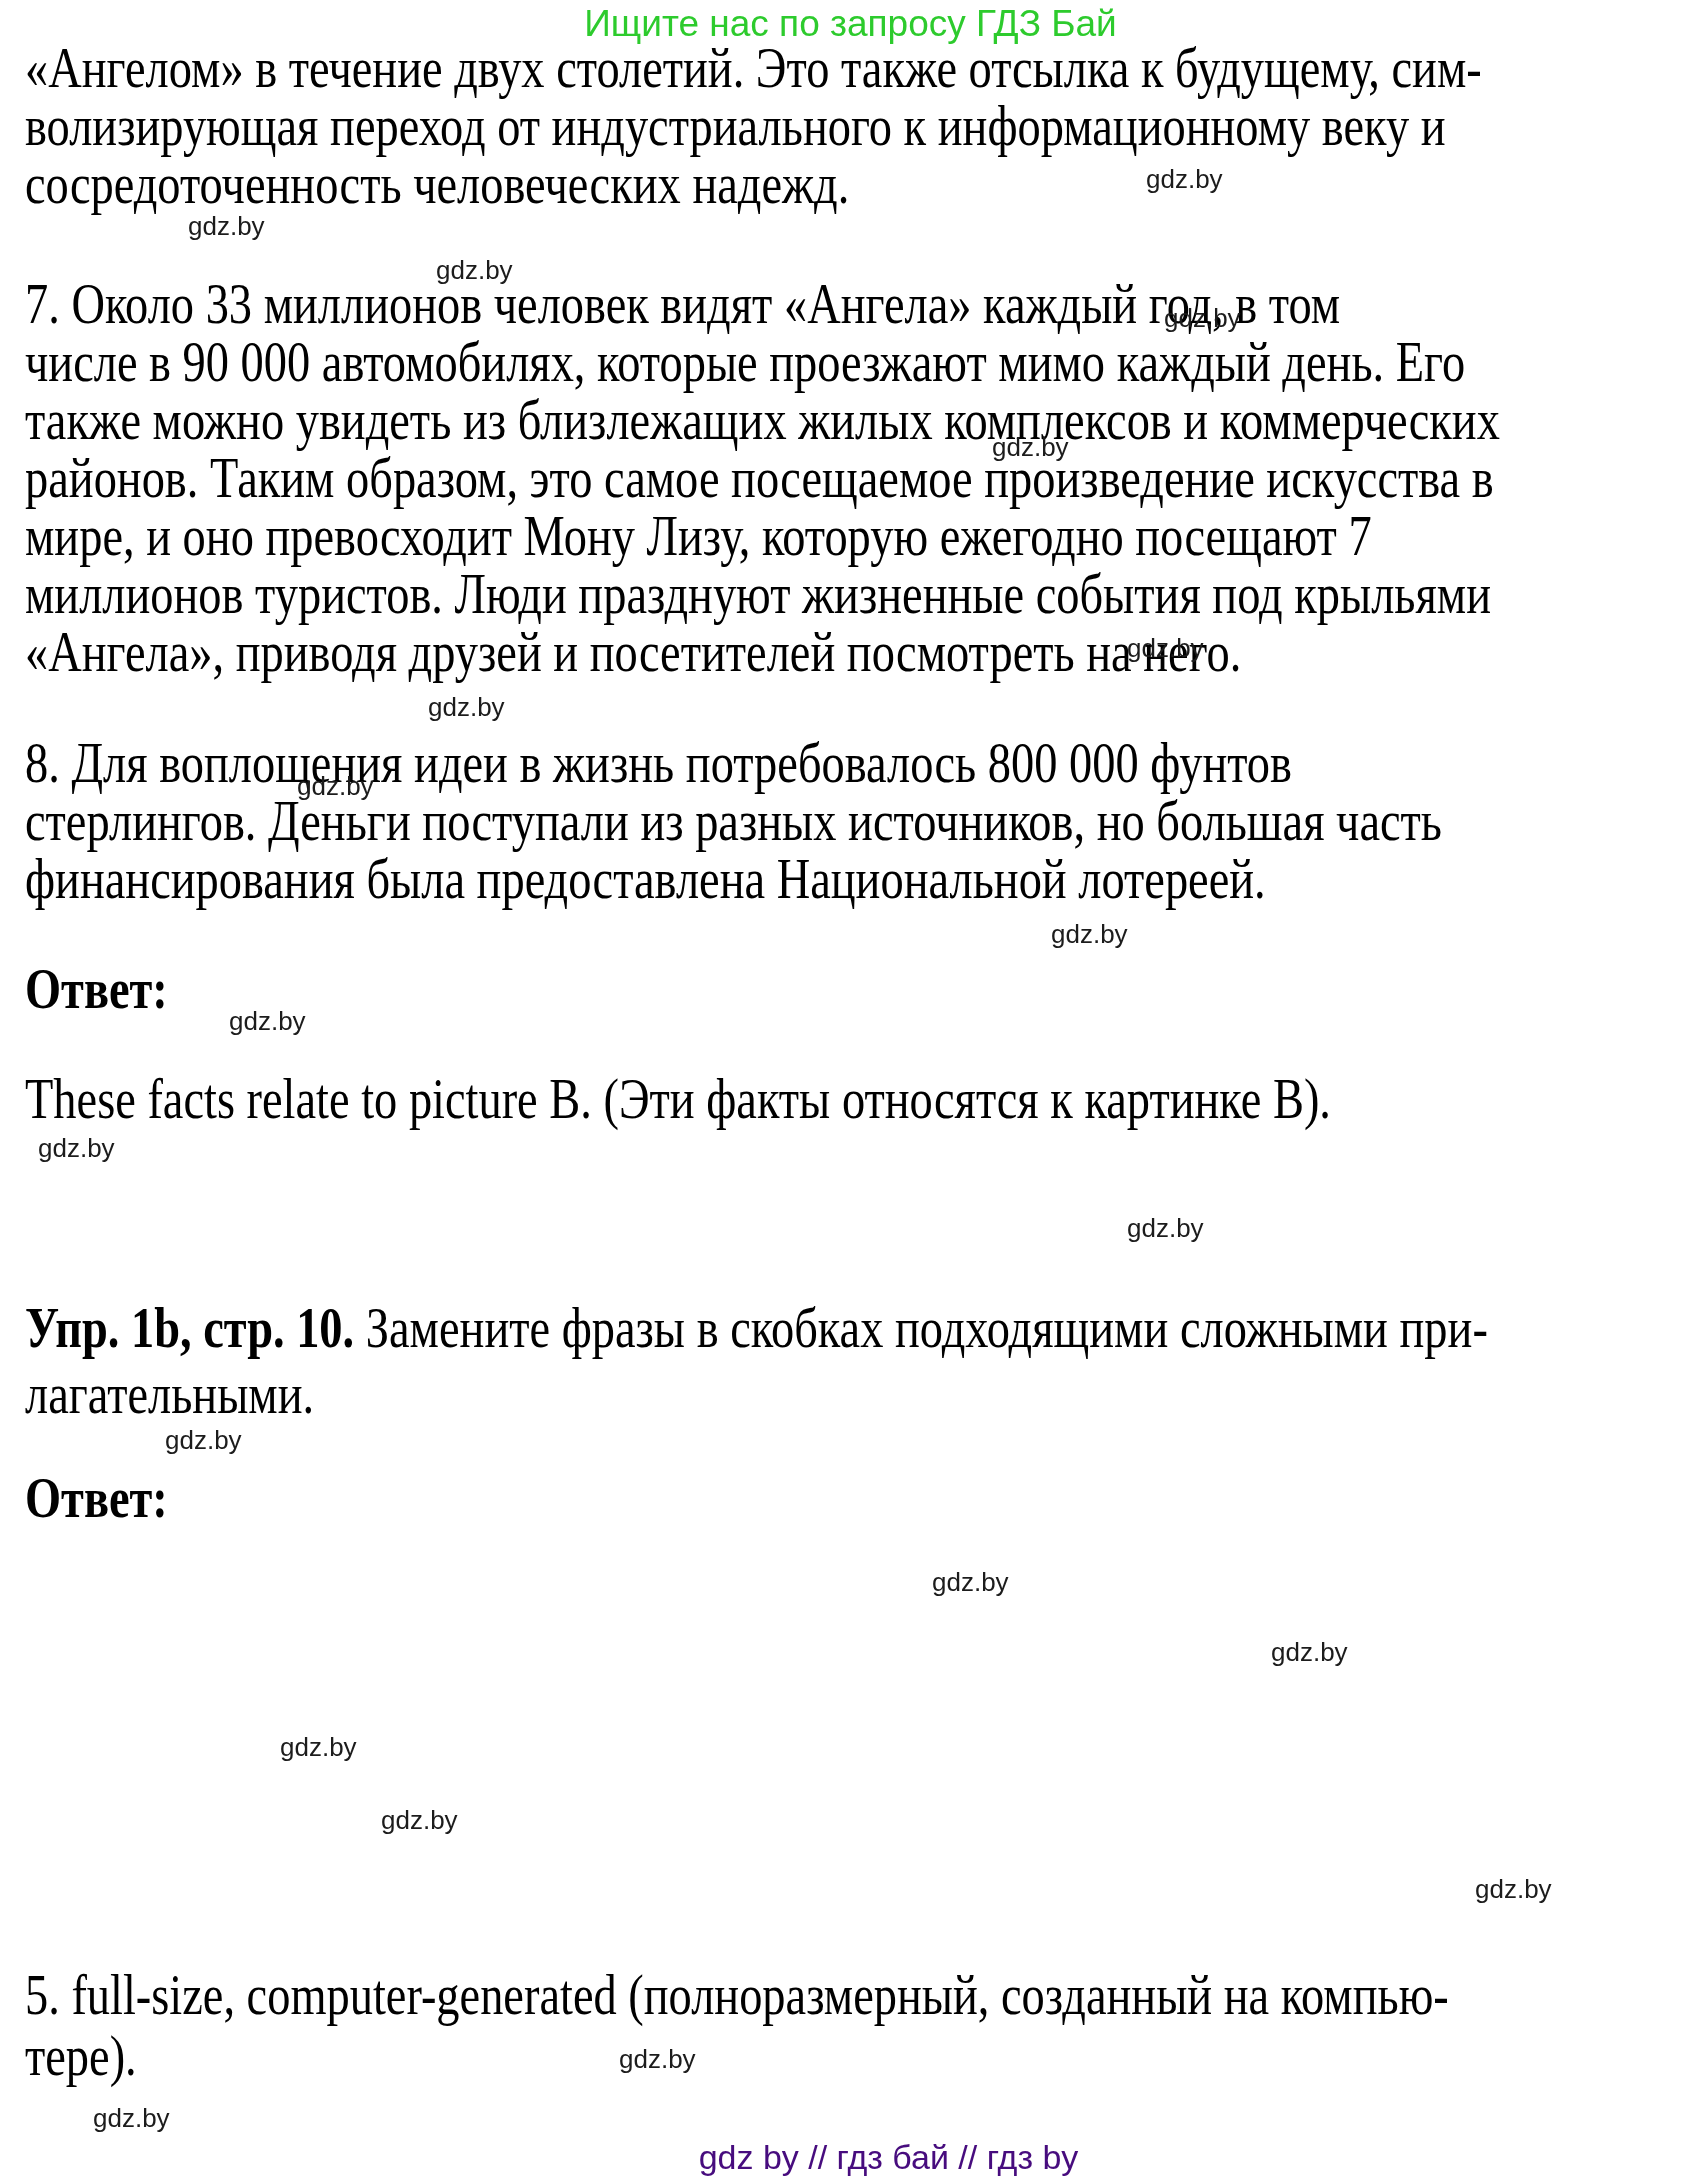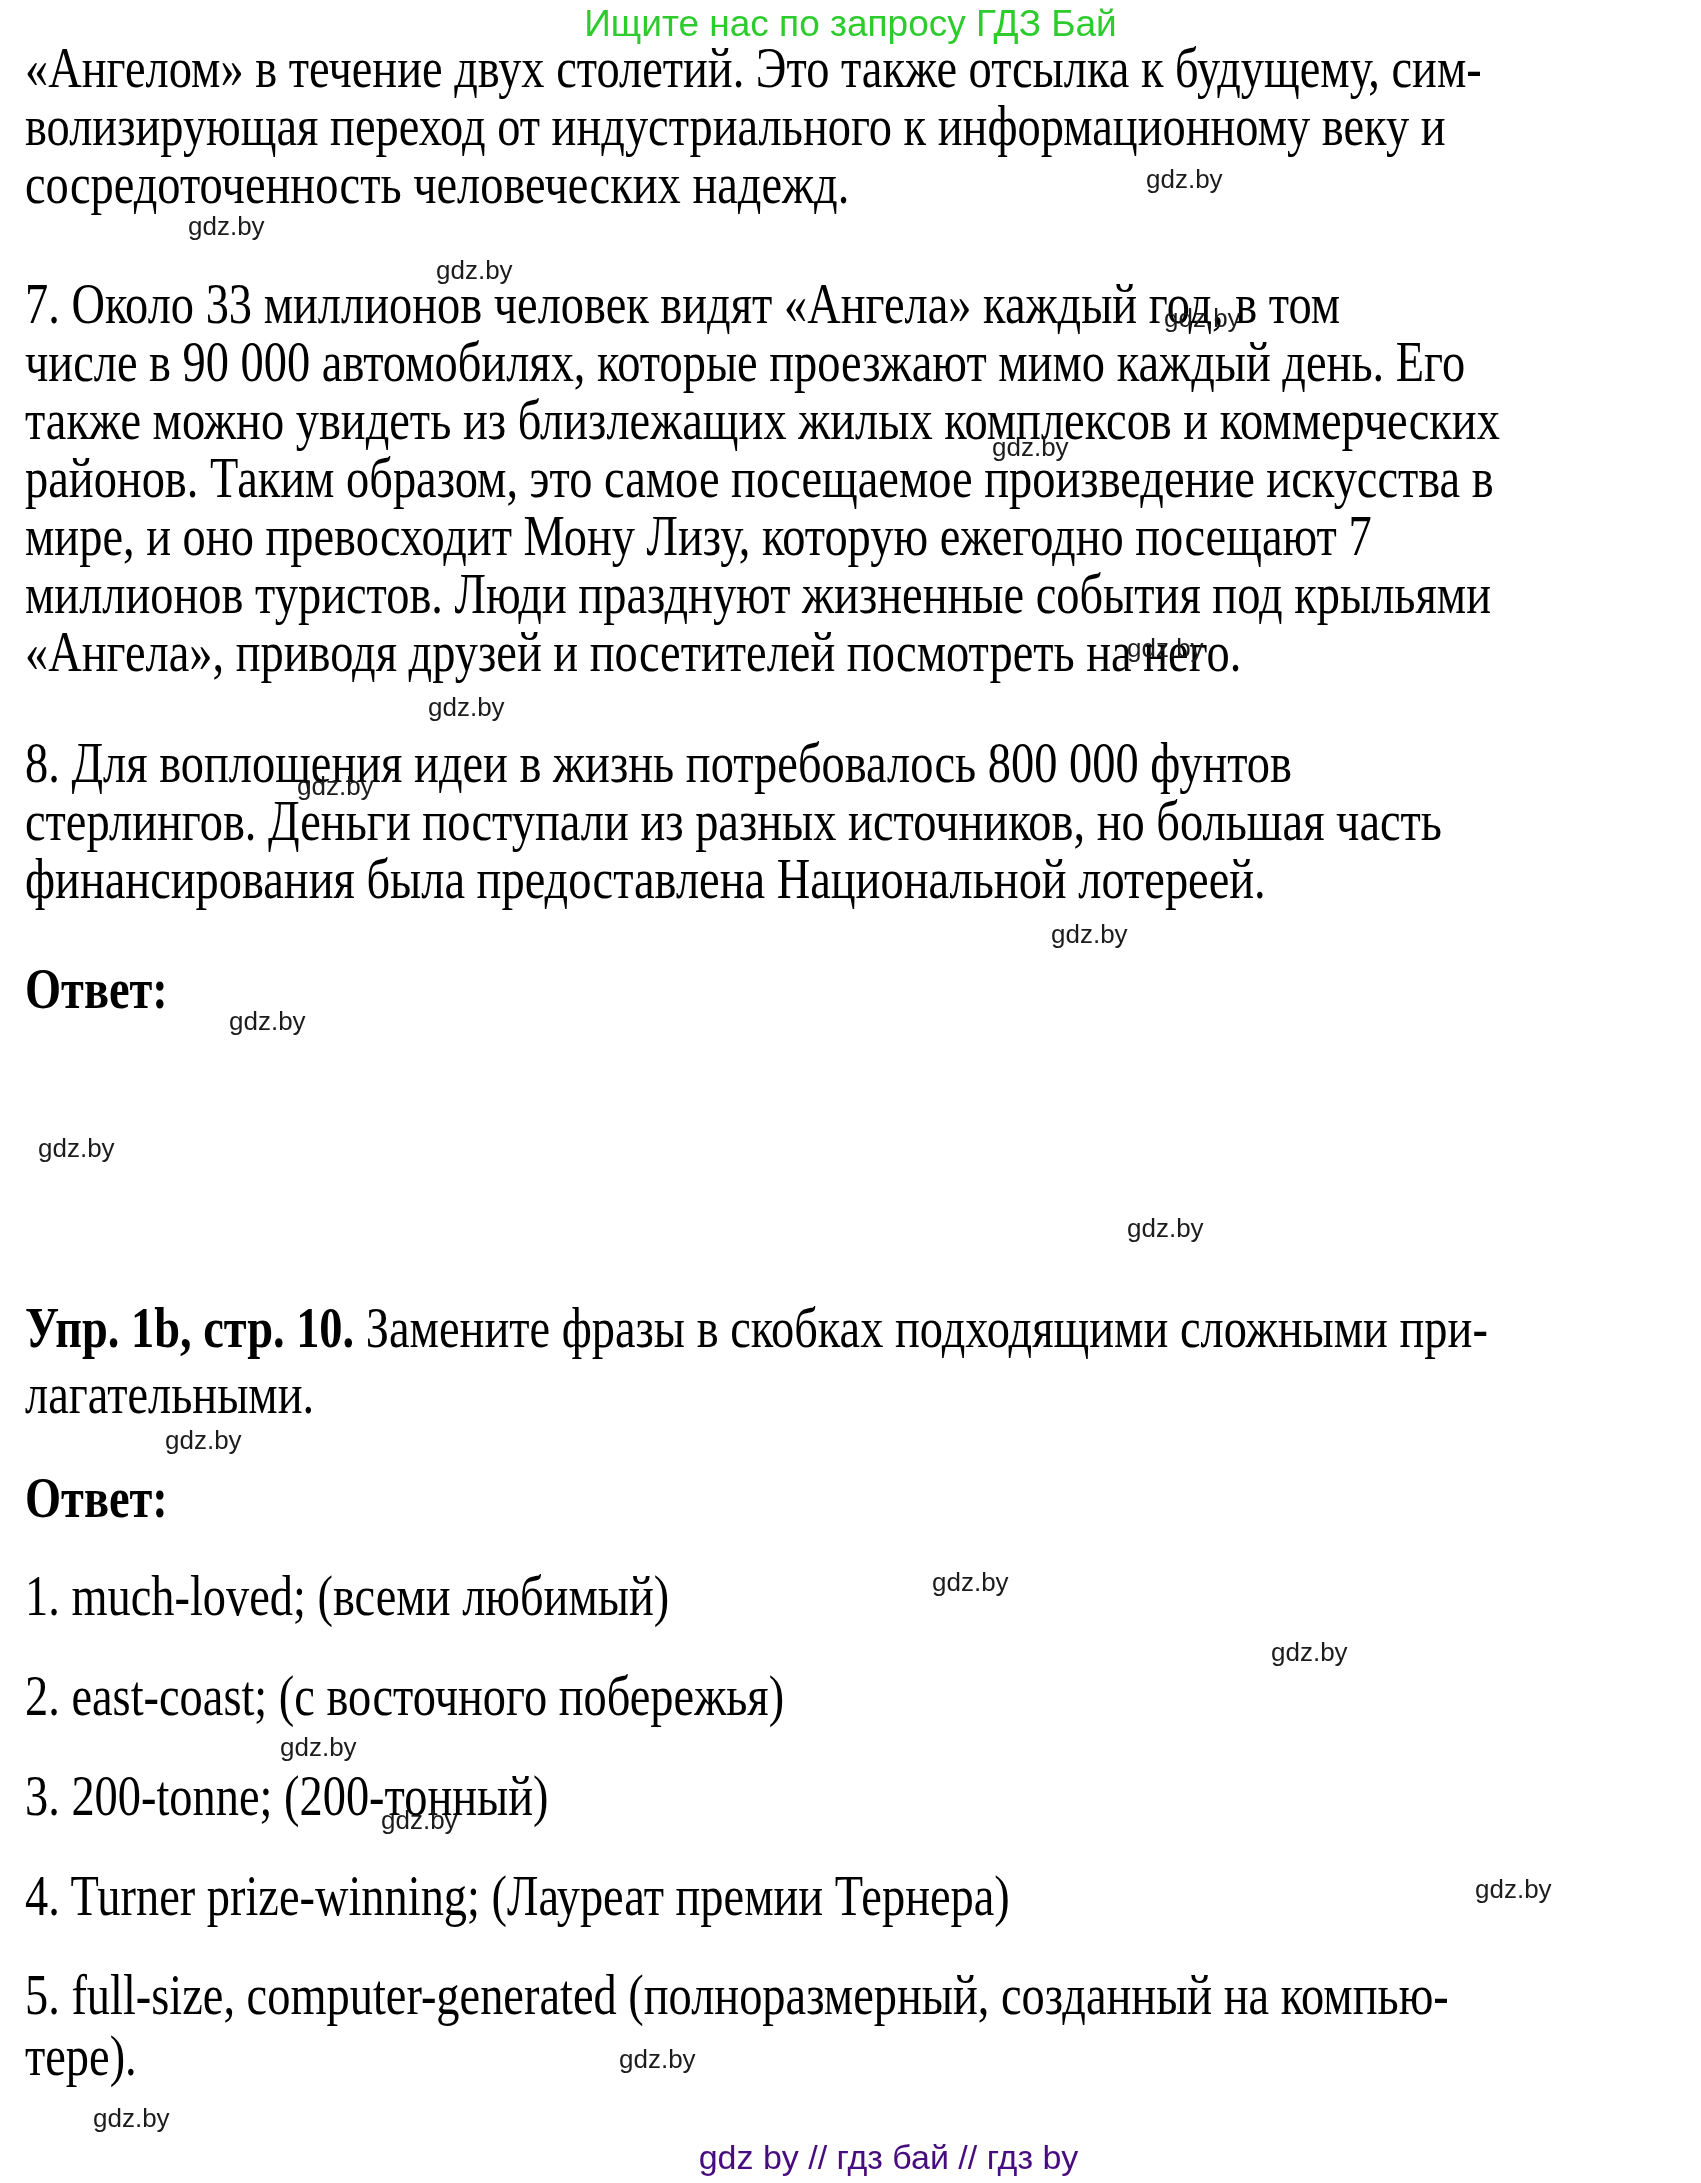--- a/index.html
+++ b/index.html
@@ -70,39 +70,35 @@
 
   <div class="ln">8. Для воплощения идеи в жизнь потребовалось 800 000 фунтов</div>
       <div class="ln">стерлингов. Деньги поступали из разных источников, но большая часть</div>
       <div class="ln">финансирования была предоставлена Национальной лотереей.</div>
     </div>
 
   <div class="block" style="top:960px">
     <div class="ln bold">Ответ:</div>
   </div>
 
+  <div class="block" style="top:1070px">
+    <div class="ln">These facts relate to picture B. (Эти факты относятся к картинке B).</div>
+  </div>
 
   <div class="block" style="top:1295px">
     <div class="ln h78">
       <span class="bold">Упр. 1b, стр. 10.</span><span> Замените фразы в скобках подходящими сложными при-</span>
     </div>
     <div class="ln h78">лагательными.</div>
   </div>
 
   <div class="block" style="top:1469px">
     <div class="ln bold">Ответ:</div>
   </div>
 
-  <div class="block" style="top:1567px">
-
-  <div class="ln ans-item">1. much-loved; (всеми любимый)</div>
-      <div class="ln ans-item">2. east-coast; (с восточного побережья)</div>
-      <div class="ln ans-item">3. 200-tonne; (200-тонный)</div>
-      <div class="ln ans-item">4. Turner prize-winning; (Лауреат премии Тернера)</div>
-    </div>
 
   <div class="block" style="top:1964px">
 
   <div class="ln h72">5. full-size, computer-generated (полноразмерный, созданный на компью-</div>
       <div class="ln h72">тере).</div>
     </div>
 
   <div>
 
   <span class="wm" style="left: 1146px; top: 163px; color: rgb(28, 28, 28);">gdz.by</span>

